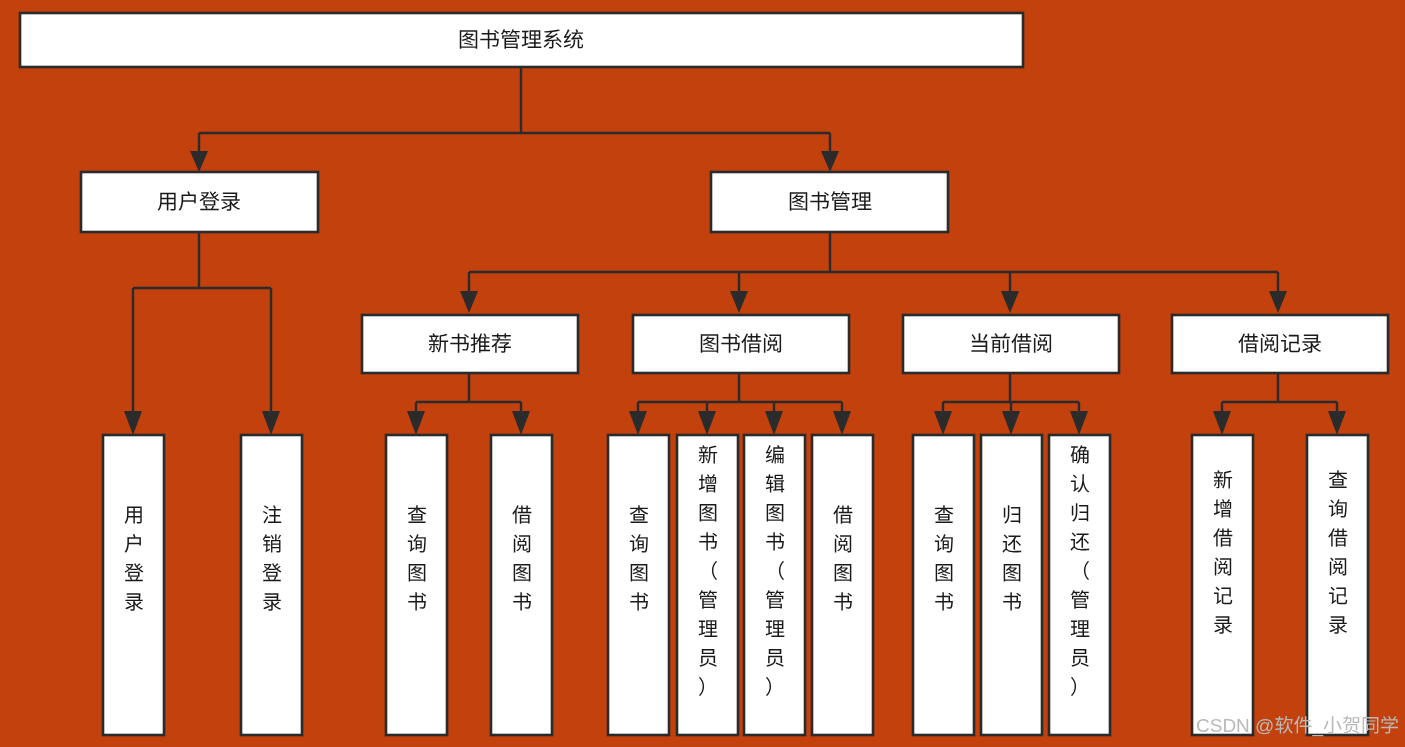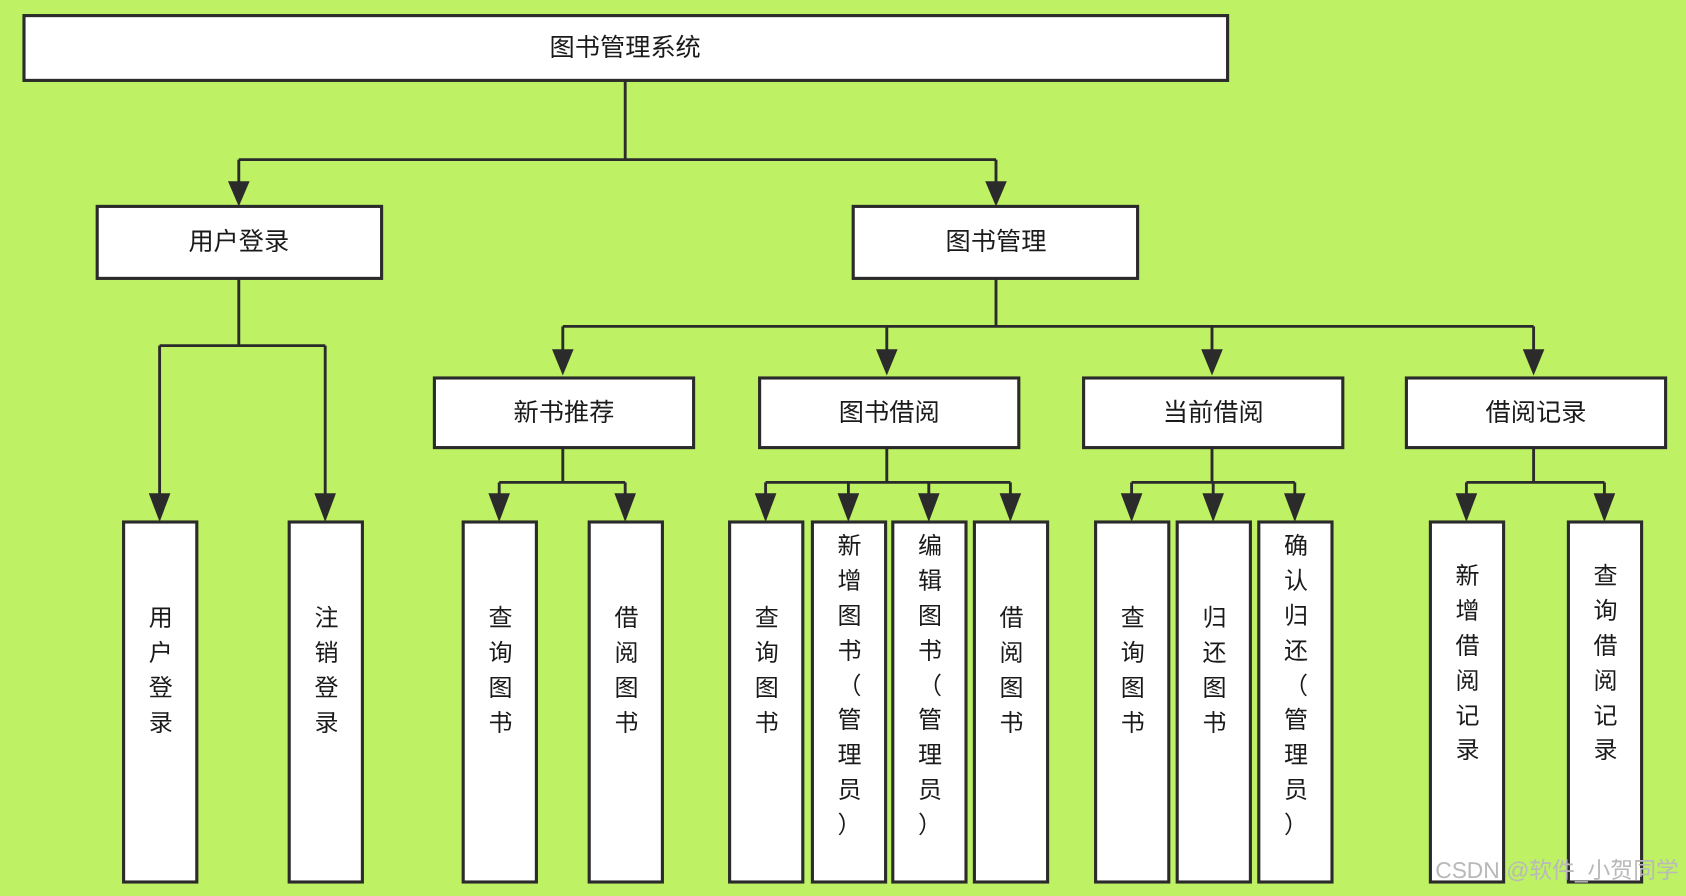--- a/index.html
+++ b/index.html
@@ -8,21 +8,21 @@
     padding: 0;
     background: #ffffff;
   }
   body {
     font-family: "Liberation Sans", "DejaVu Sans", sans-serif;
   }
   #diagram-root {
     position: relative;
     width: 1405px;
     height: 747px;
-    background: #bef264;
+    background: #c2410c;
     overflow: hidden;
   }
   svg#flow-svg {
     position: absolute;
     left: 0;
     top: 0;
     width: 1405px;
     height: 747px;
     display: block;
   }

